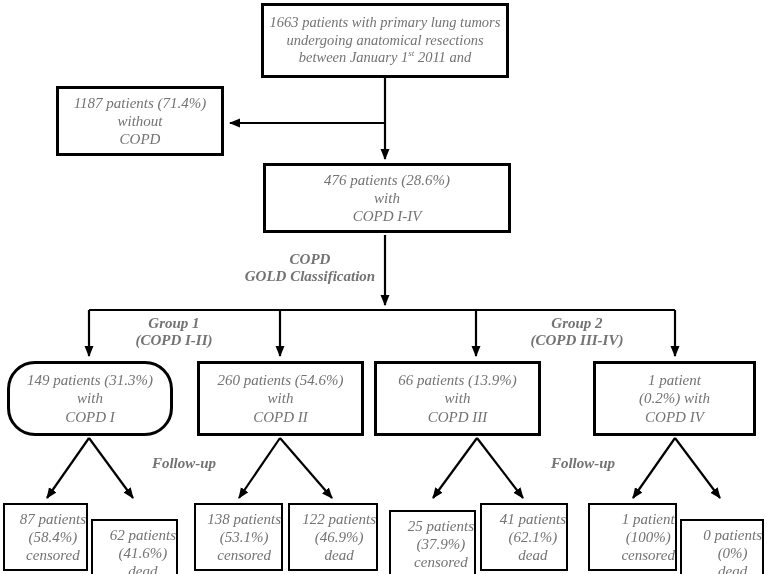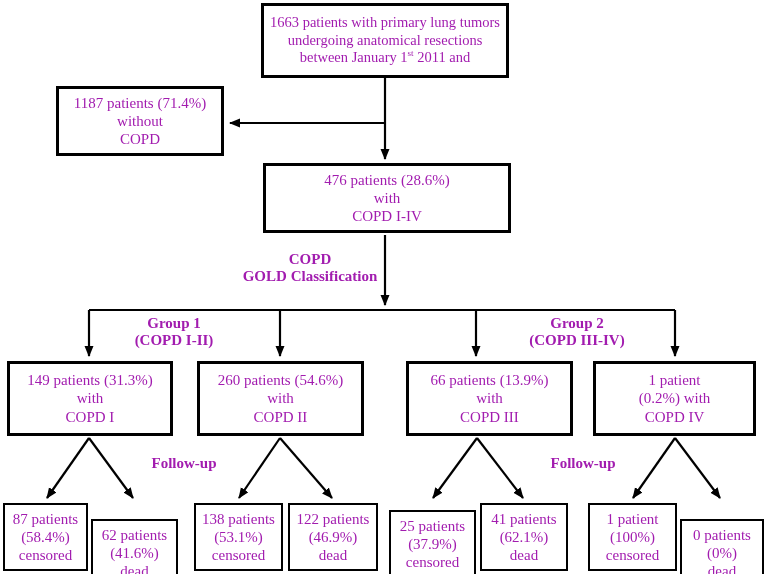--- a/index.html
+++ b/index.html
@@ -2,41 +2,42 @@
 <html><head>
 <meta charset="utf-8">
 <style>
   html, body { margin: 0; padding: 0; background: #ffffff; }
   .canvas {
     position: relative;
     width: 767px;
     height: 574px;
     background: #ffffff;
     font-family: "Liberation Serif", "DejaVu Serif", serif;
-    color: #a21caf;
+    color: #737373;
     overflow: hidden;
+    font-style: italic;
   }
   .connectors {
     position: absolute;
     left: 0; top: 0;
     width: 767px; height: 574px;
   }
   .box {
     position: absolute;
     border: 3px solid #000000;
     background: #ffffff;
     box-sizing: border-box;
     display: flex;
     align-items: center;
     justify-content: center;
     text-align: center;
     font-size: 15px;
     line-height: 1.22;
   }
-  .box.thin { border-width: 2.5px; }
+  .box.thin { border-width: 2.5px; justify-content: flex-end; }
   .pre { white-space: pre-line; }
   .lbl {
     position: absolute;
     font-weight: bold;
     text-align: center;
     font-size: 15px;
     line-height: 1.15;
     white-space: pre-line;
   }
   sup {
@@ -98,31 +99,31 @@
   </div>
 
   <div class="lbl" style="left:210px; top:251px; width:200px;">COPD
 GOLD Classification</div>
 
   <div class="lbl" style="left:94px; top:315px; width:160px;">Group 1
 (COPD I-II)</div>
   <div class="lbl" style="left:497px; top:315px; width:160px;">Group 2
 (COPD III-IV)</div>
 
-  <div class="box" style="left:7px; top:361px; width:166px; height:75px;">
+  <div class="box" style="left:7px; top:361px; width:166px; height:75px;border-radius:28px;">
     <div class="pre">149 patients (31.3%)
 with
 COPD I</div>
   </div>
   <div class="box" style="left:197px; top:361px; width:167px; height:75px;">
     <div class="pre">260 patients (54.6%)
 with
 COPD II</div>
   </div>
-  <div class="box" style="left:406px; top:361px; width:167px; height:75px;">
+  <div class="box" style="left:374px; top:361px; width:167px; height:75px;">
     <div class="pre">66 patients (13.9%)
 with
 COPD III</div>
   </div>
   <div class="box" style="left:593px; top:361px; width:163px; height:75px;">
     <div class="pre">1 patient
 (0.2%) with
 COPD IV</div>
   </div>
 

